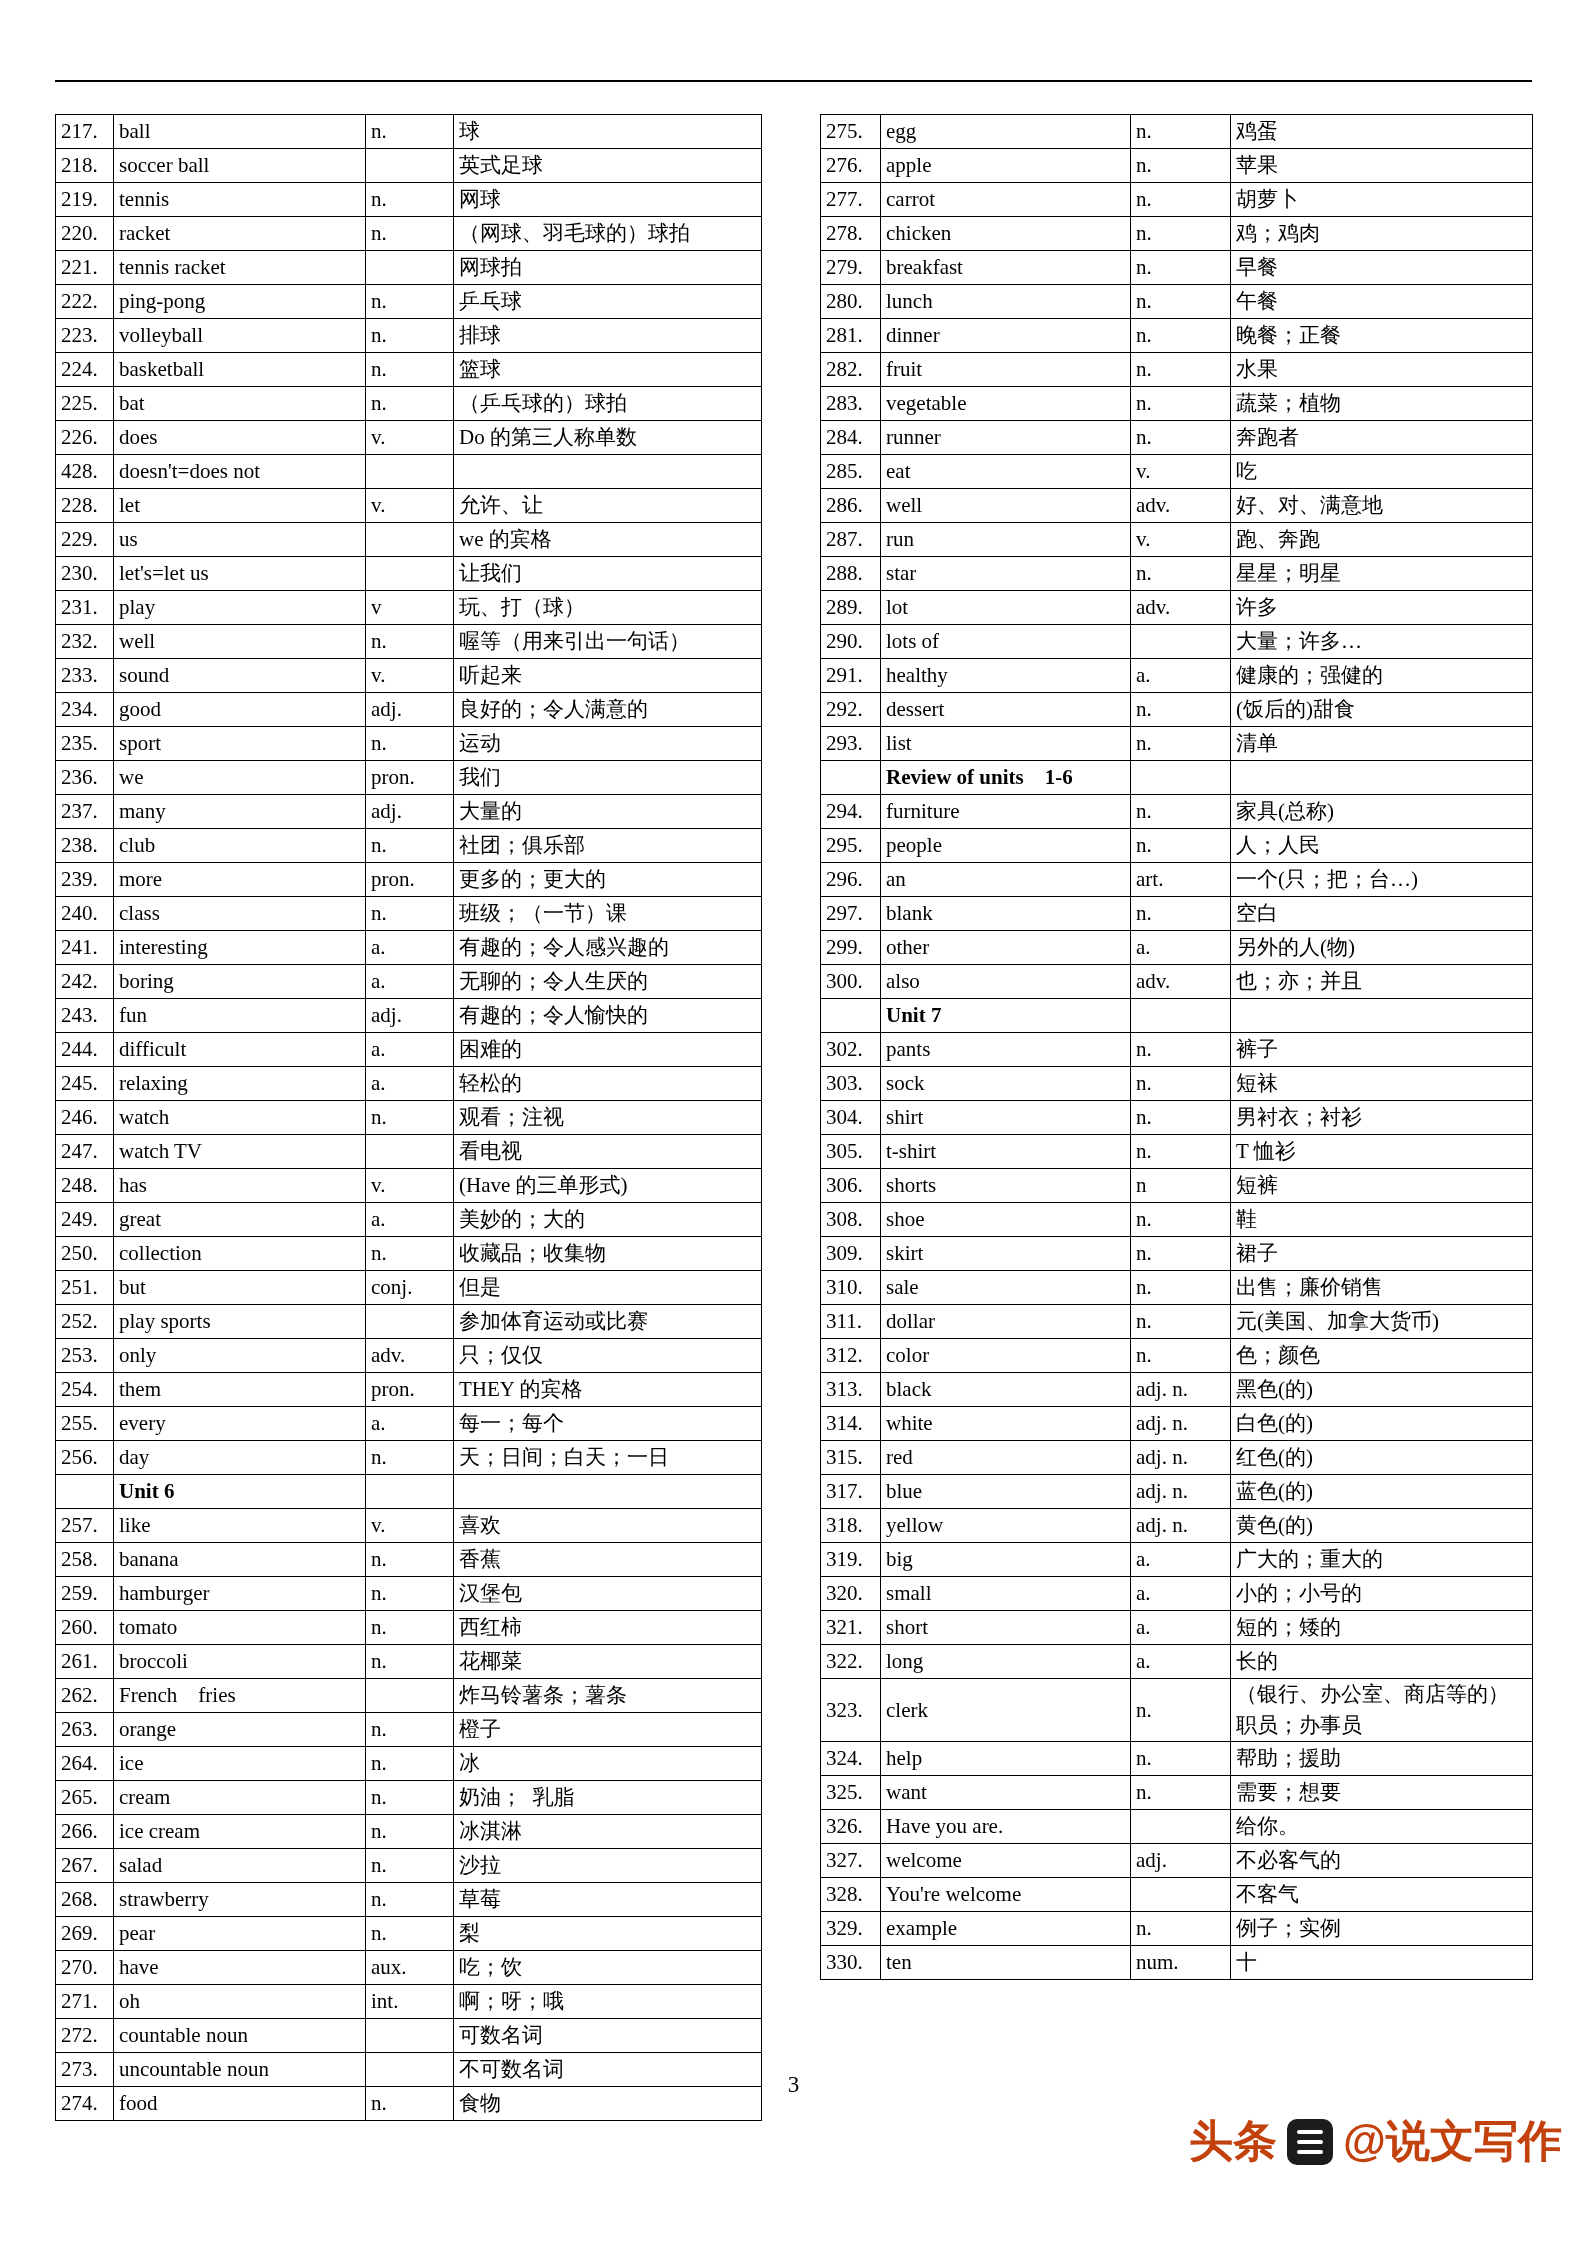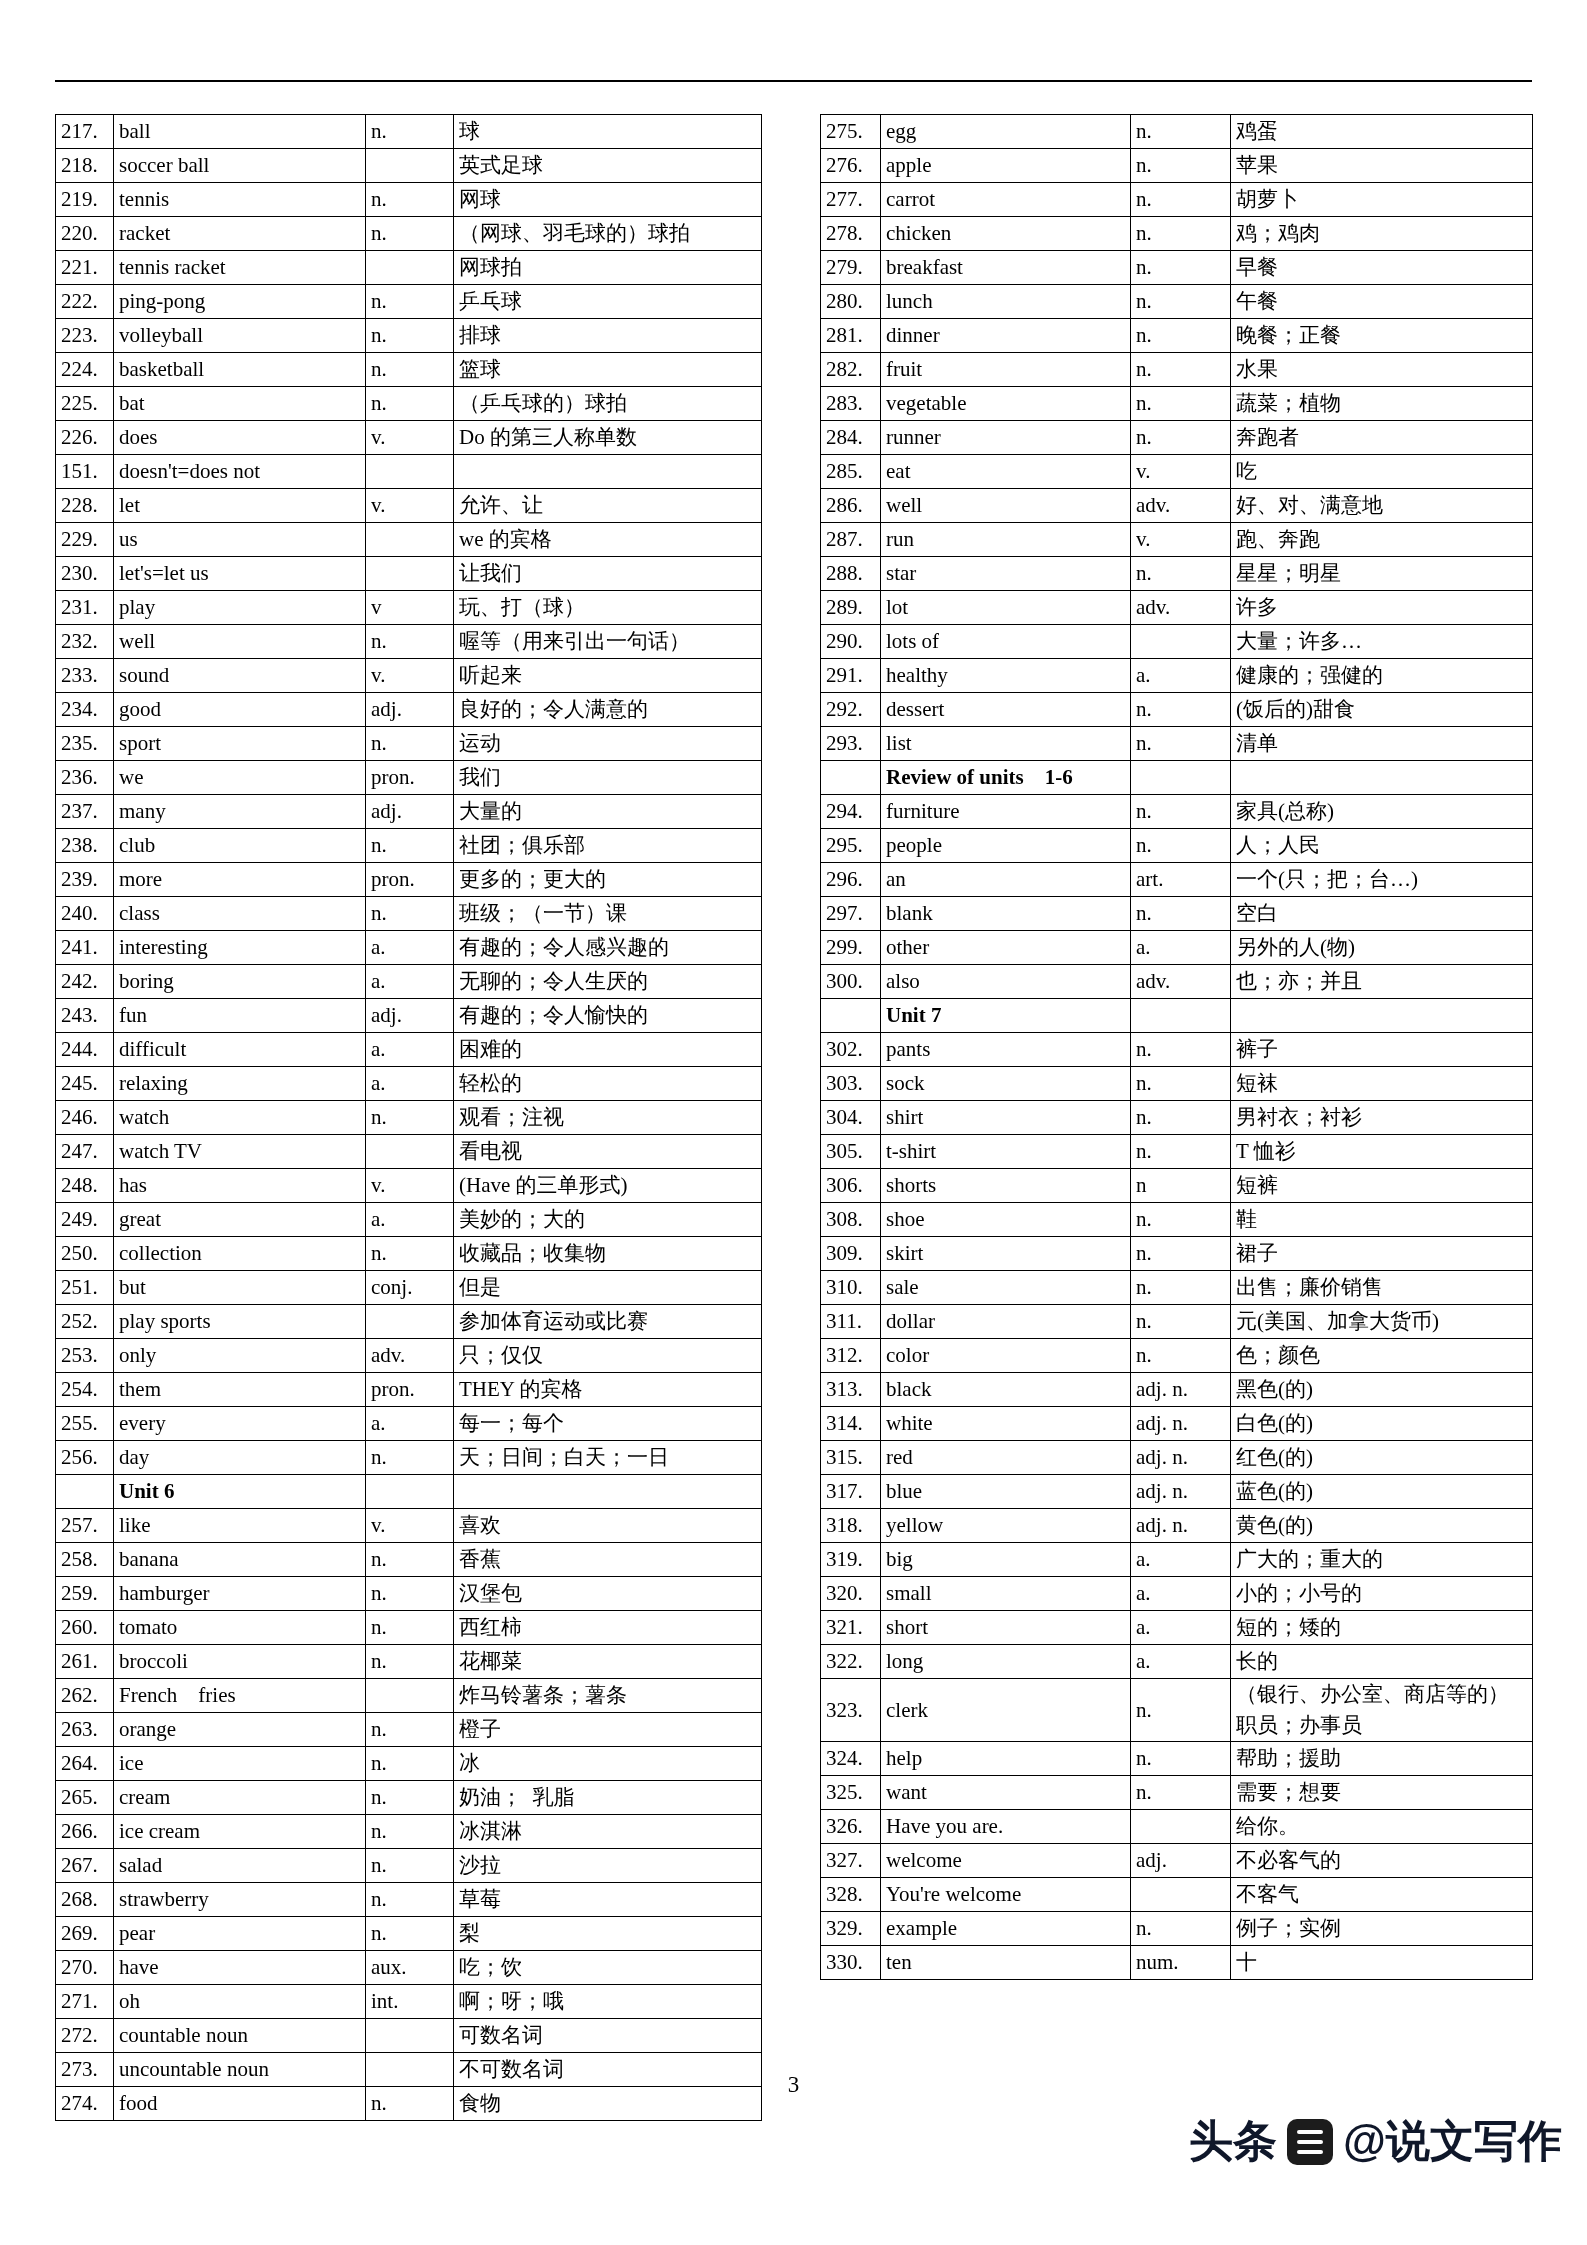--- a/index.html
+++ b/index.html
@@ -70,21 +70,21 @@
   .watermark {
     position: absolute;
     right: 25px;
     top: 2112px;
     display: flex;
     align-items: center;
     gap: 10px;
     font-family: "Liberation Sans", "DejaVu Sans", sans-serif;
     font-weight: bold;
     font-size: 44px;
-    color: #0f172a;
+    color: #c2410c;
   }
   .wm-logo {
     display: inline-flex;
     flex-direction: column;
     justify-content: center;
     gap: 6px;
     width: 46px;
     height: 46px;
     background: #1c1c1c;
     border-radius: 10px;
@@ -169,21 +169,21 @@
           <td class="col-pos">n.</td>
           <td class="col-meaning">（乒乓球的）球拍</td>
         </tr>
         <tr>
           <td class="col-num">226.</td>
           <td class="col-word">does</td>
           <td class="col-pos">v.</td>
           <td class="col-meaning">Do 的第三人称单数</td>
         </tr>
         <tr>
-          <td class="col-num">151.</td>
+          <td class="col-num">428.</td>
           <td class="col-word">doesn't=does not</td>
           <td class="col-pos"></td>
           <td class="col-meaning"></td>
         </tr>
         <tr>
           <td class="col-num">228.</td>
           <td class="col-word">let</td>
           <td class="col-pos">v.</td>
           <td class="col-meaning">允许、让</td>
         </tr>

